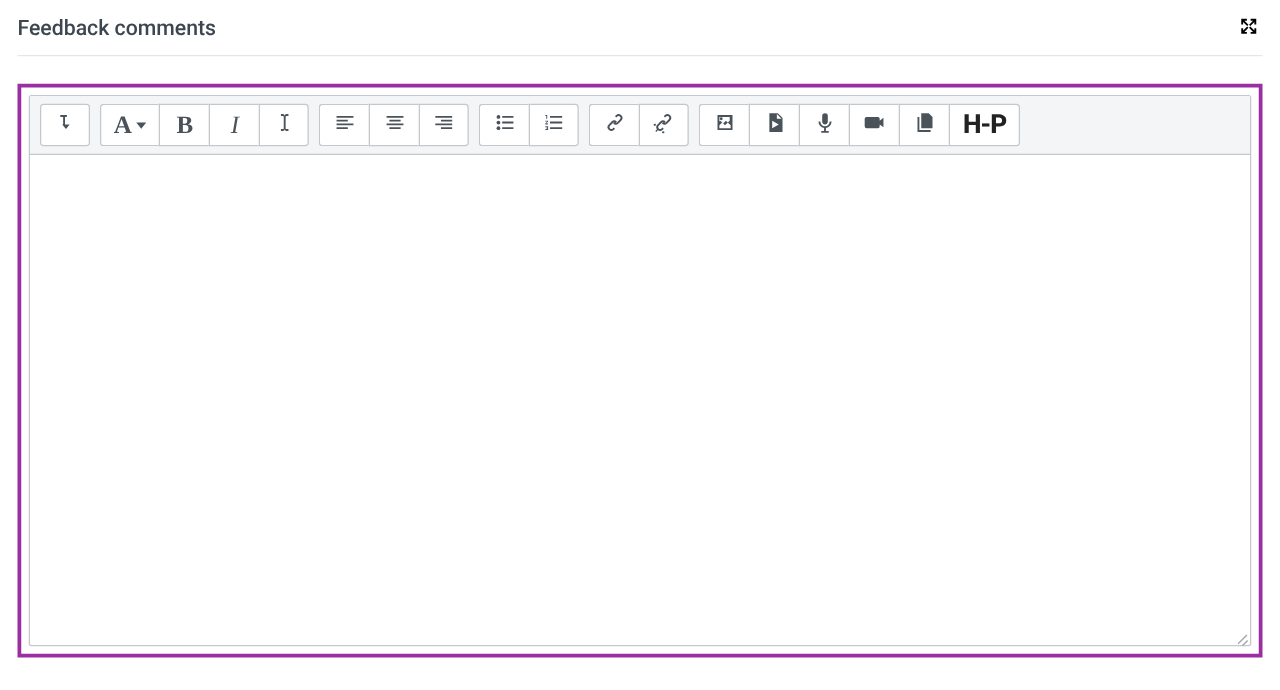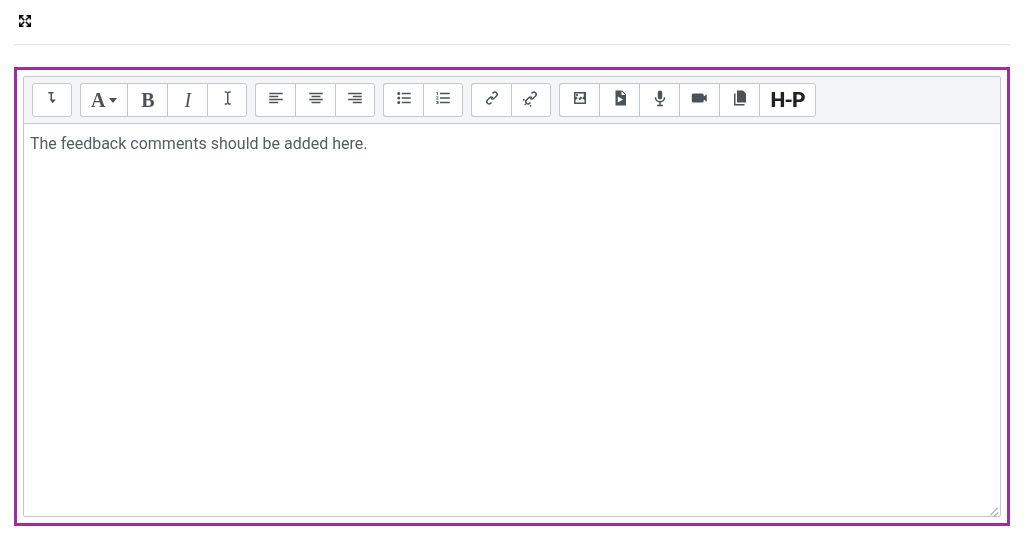--- a/index.html
+++ b/index.html
@@ -123,20 +123,21 @@
   }
   .resize-handle::before { width: 10px; right: 1px; bottom: 4px; }
   .resize-handle::after  { width:  6px; right: 1px; bottom: 1px; }
 </style>
 </head>
 <body>
 
 <div class="page">
 
   <div class="header-row">
+    <h2>Feedback comments</h2>
     <div class="expand-btn">
       <span>
         <svg viewBox="0 0 24 24">
             <path d="M4 4h6v2H7.4l4.3 4.3-1.4 1.4L6 7.4V10H4V4zm16 16h-6v-2h2.6l-4.3-4.3 1.4-1.4 4.3 4.3V14h2v6zM20 4v6h-2V7.4l-4.3 4.3-1.4-1.4L16.6 6H14V4h6zM4 20v-6h2v2.6l4.3-4.3 1.4 1.4L7.4 18H10v2H4z"></path>
           </svg>
       </span>
     </div>
   </div>
 
   <div class="editor-frame">
@@ -274,20 +275,19 @@
             </span>
           </div>
           <div class="btn">
             <span class="h5p">H-P</span>
           </div>
         </div>
 
       </div>
 
       <div class="content-area">
-        <span>The feedback comments should be added here.</span>
         <div class="resize-handle"></div>
       </div>
 
     </div>
   </div>
 
 </div>
 
 </body></html>

